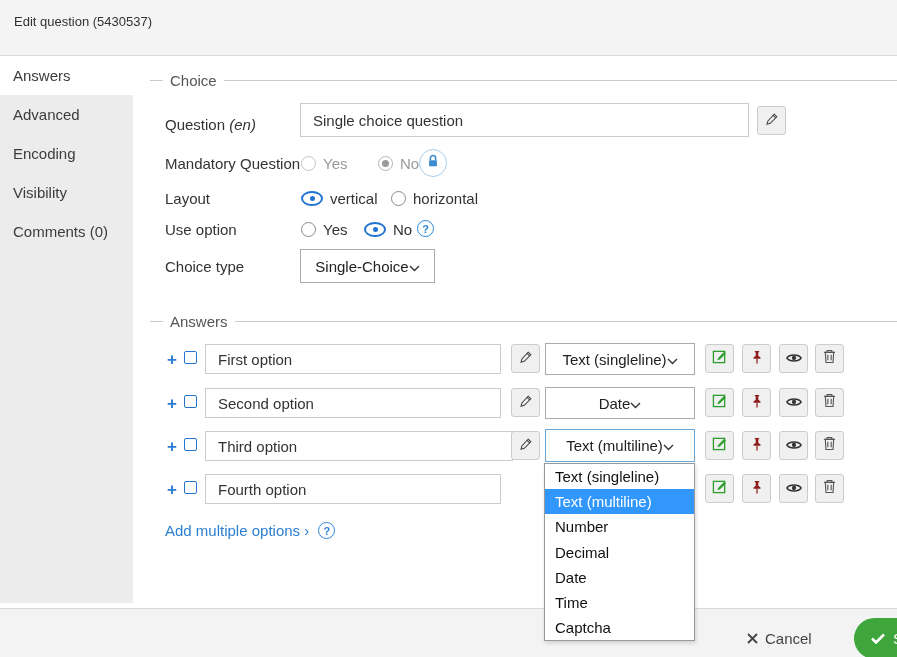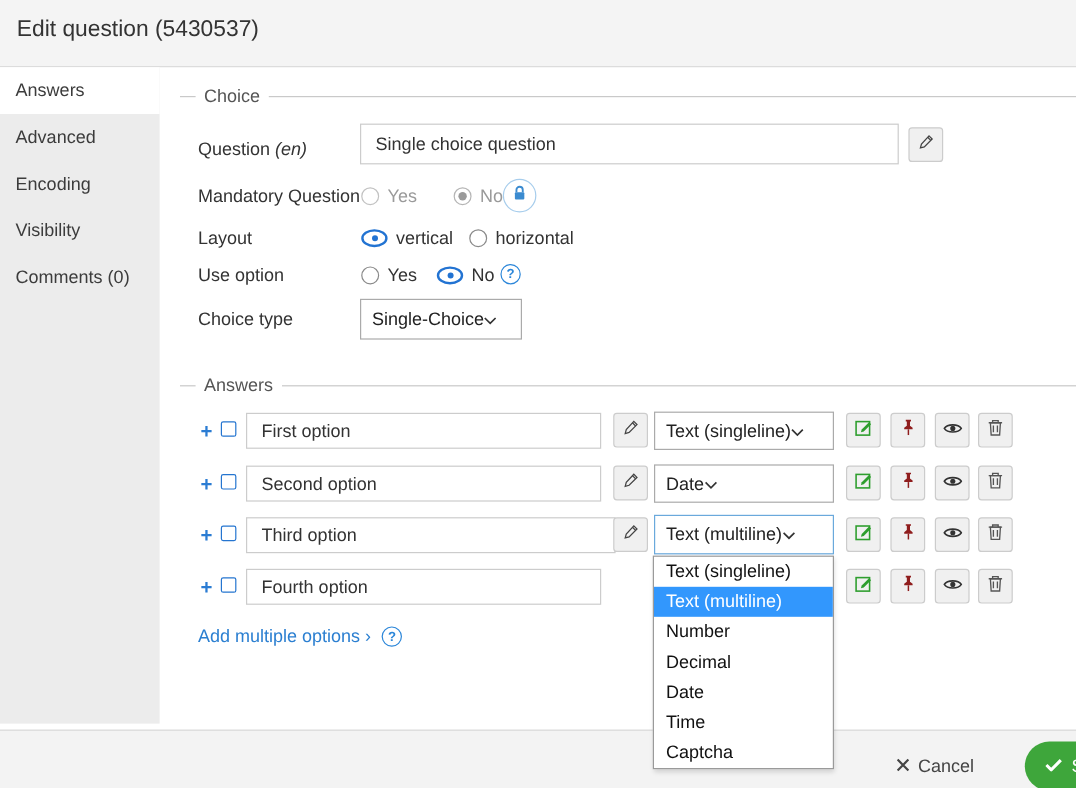--- a/index.html
+++ b/index.html
@@ -3,40 +3,40 @@
 <meta charset="utf-8">
 <style>
   html,body { margin:0; padding:0; background:#fff; }
   #app {
     position:relative; width:897px; height:657px; overflow:hidden;
     font-family:"Liberation Sans", sans-serif; color:#333; background:#fff;
   }
   
   .hdr { position:absolute; left:0; top:0; width:897px; height:56px;
          background:#f4f4f4; border-bottom:1px solid #dcdcdc; box-sizing:border-box; }
-  .hdr-title { position:absolute; left:14px; top:14px; font-size:19px; color:#333; }
+  .hdr-title { position:absolute; left:14px; top:14px; font-size:13px; color:#333; }
   
   .sidebar { position:absolute; left:0; top:56px; width:133px; height:547px; background:#ececec; }
   .side-item { height:39px; line-height:39px; padding-left:13px; font-size:15px; color:#3c3c3c; cursor:pointer; }
   .side-item.active { background:#fff; }
   
   .legend { position:absolute; left:150px; right:0; display:flex; align-items:center;
             font-size:15px; color:#555; }
   .legend::before { content:""; width:13px; border-top:1px solid #c9c9c9; margin-right:7px; }
   .legend::after  { content:""; flex:1;  border-top:1px solid #c9c9c9; margin-left:7px; }
   .flabel { position:absolute; left:165px; font-size:15px; color:#333; }
   .flabel i { font-style:italic; }
   
   .tinput { position:absolute; box-sizing:border-box; border:1px solid #ccc; background:#fff;
             font:15px "Liberation Sans", sans-serif; color:#333; padding:0 12px; outline:none; }
   .gbtn { position:absolute; width:29px; height:29px; box-sizing:border-box; background:#f0f0f0;
           border:1px solid #ccc; border-radius:3px; display:flex; align-items:center;
           justify-content:center; cursor:pointer; }
   .sel { position:absolute; box-sizing:border-box; border:1px solid #aaa; background:#fff;
-         display:flex; align-items:center; justify-content:flex-start; padding:0 9px;
+         display:flex; align-items:center; justify-content:center; padding:0 9px;
          font-size:15px; color:#222; cursor:pointer; }
   .sel.focus { border-color:#6aa9dc; }
   
   .radio { position:absolute; display:flex; align-items:center; gap:7px; font-size:15px; color:#333; cursor:pointer; }
   .rdot { width:15px; height:15px; border-radius:50%; border:1px solid #8a8a8a; background:#fff;
           box-sizing:border-box; position:relative; flex:0 0 auto; }
   .rdot.sel { border:2px solid #2273d2; }
   .rdot.sel::after { content:""; position:absolute; left:50%; top:50%; width:5px; height:5px;
           margin:-2.5px 0 0 -2.5px; border-radius:50%; background:#2273d2; }
   .radio.dis { color:#9a9a9a; }

